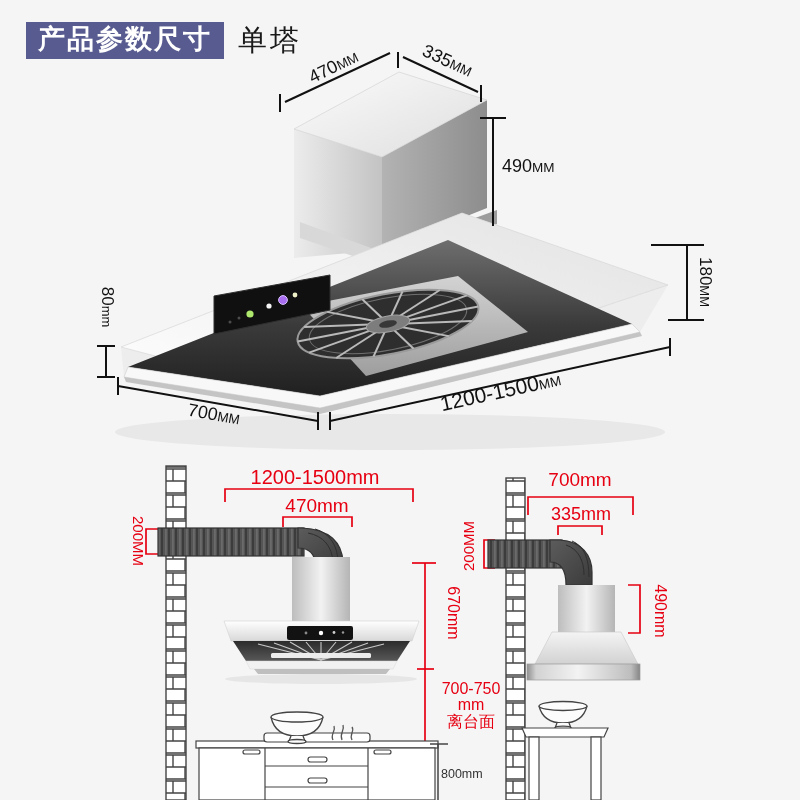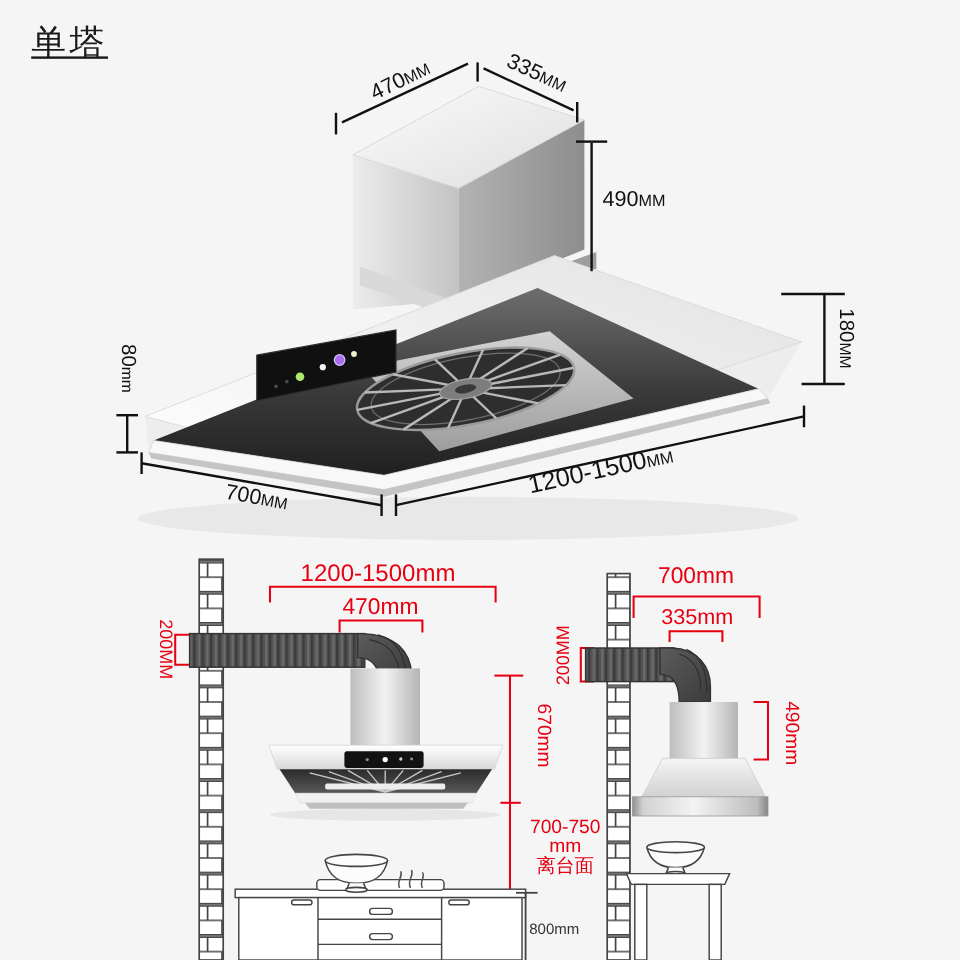--- a/index.html
+++ b/index.html
@@ -1,40 +1,41 @@
 <!DOCTYPE html>
 <html><head>
 <meta charset="utf-8">
 <style>
   html,body{margin:0;padding:0;background:#e9e9ea;}
   .stage{position:relative;width:800px;height:800px;background:#f5f5f6;overflow:hidden;
          font-family:"Liberation Sans",sans-serif;margin:0 auto;}
   .hdr{position:absolute;left:26px;top:22px;display:flex;align-items:center;gap:14px;z-index:5;}
   .badge{background:#575b8f;color:#fff;font-size:27px;font-weight:bold;
          padding:4px 12px 6px 12px;letter-spacing:2px;line-height:1;}
-  .model{color:#1a1a1a;font-size:29px;letter-spacing:3px;line-height:1;text-decoration:underline;}
+  .model{color:#1a1a1a;font-size:29px;letter-spacing:3px;line-height:1;}
   svg{position:absolute;left:0;top:0;}
   
   .bk{fill:#111;font-size:18px;}
   .bku{font-size:13.5px;}
   .bks{fill:#111;font-size:17px;}
   .bkus{font-size:13px;}
   
   .rd{fill:#e60012;}
   .r20{font-size:20px;} .r19{font-size:19px;} .r18{font-size:18px;}
   .r16{font-size:16px;} .r15{font-size:15px;}
   .gray-label{fill:#333;font-size:12.5px;}
   text{font-family:"Liberation Sans",sans-serif;}
 </style>
 </head>
 <body>
 
 <div class="stage">
 
   <div class="hdr">
+    <span class="badge">产品参数尺寸</span>
     <span class="model">单塔</span>
   </div>
 
   <svg width="800" height="800" viewBox="0 0 800 800">
     <defs>
       <linearGradient id="chimL" x1="0" y1="0" x2="1" y2="0">
         <stop offset="0" stop-color="#ececec"></stop>
           <stop offset="1" stop-color="#c3c3c3"></stop>
       </linearGradient>
       <linearGradient id="chimR" x1="0" y1="0" x2="1" y2="0">

